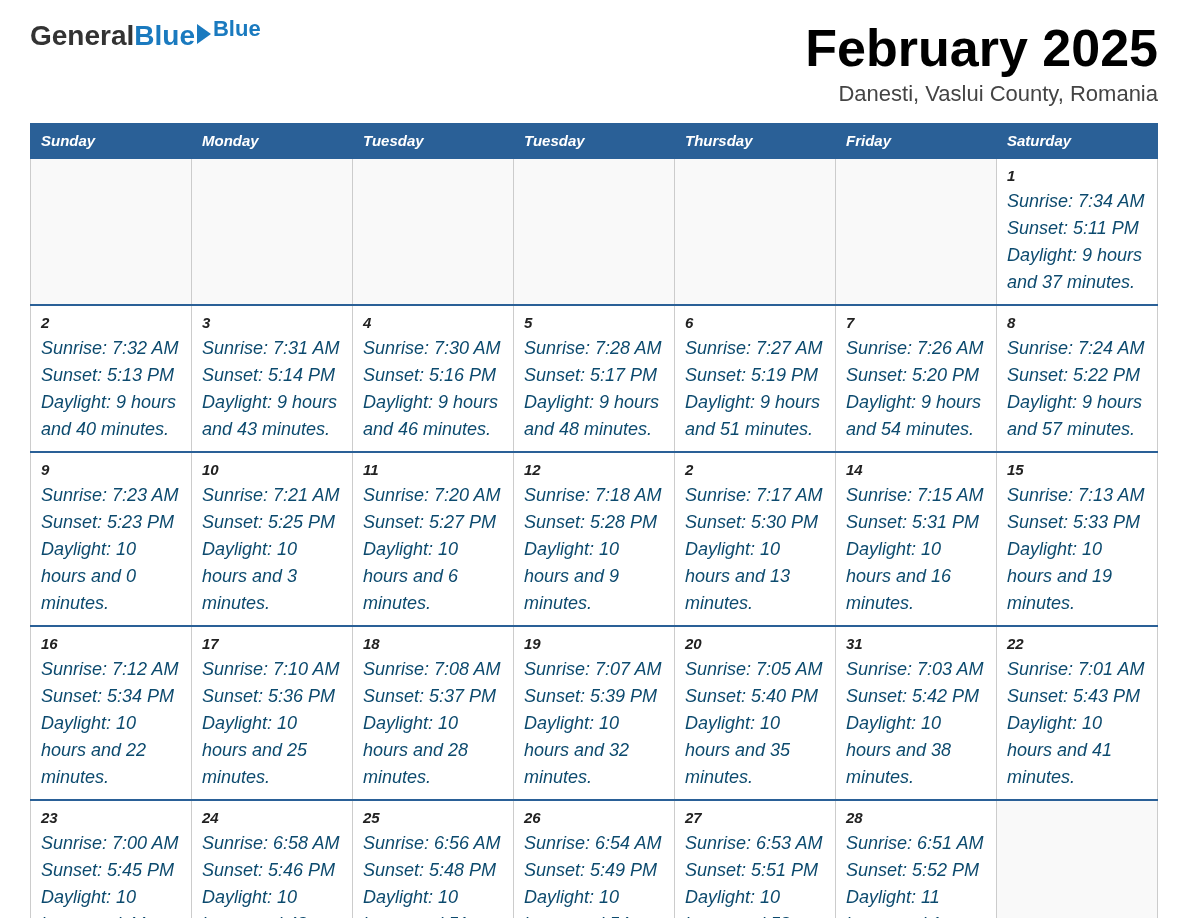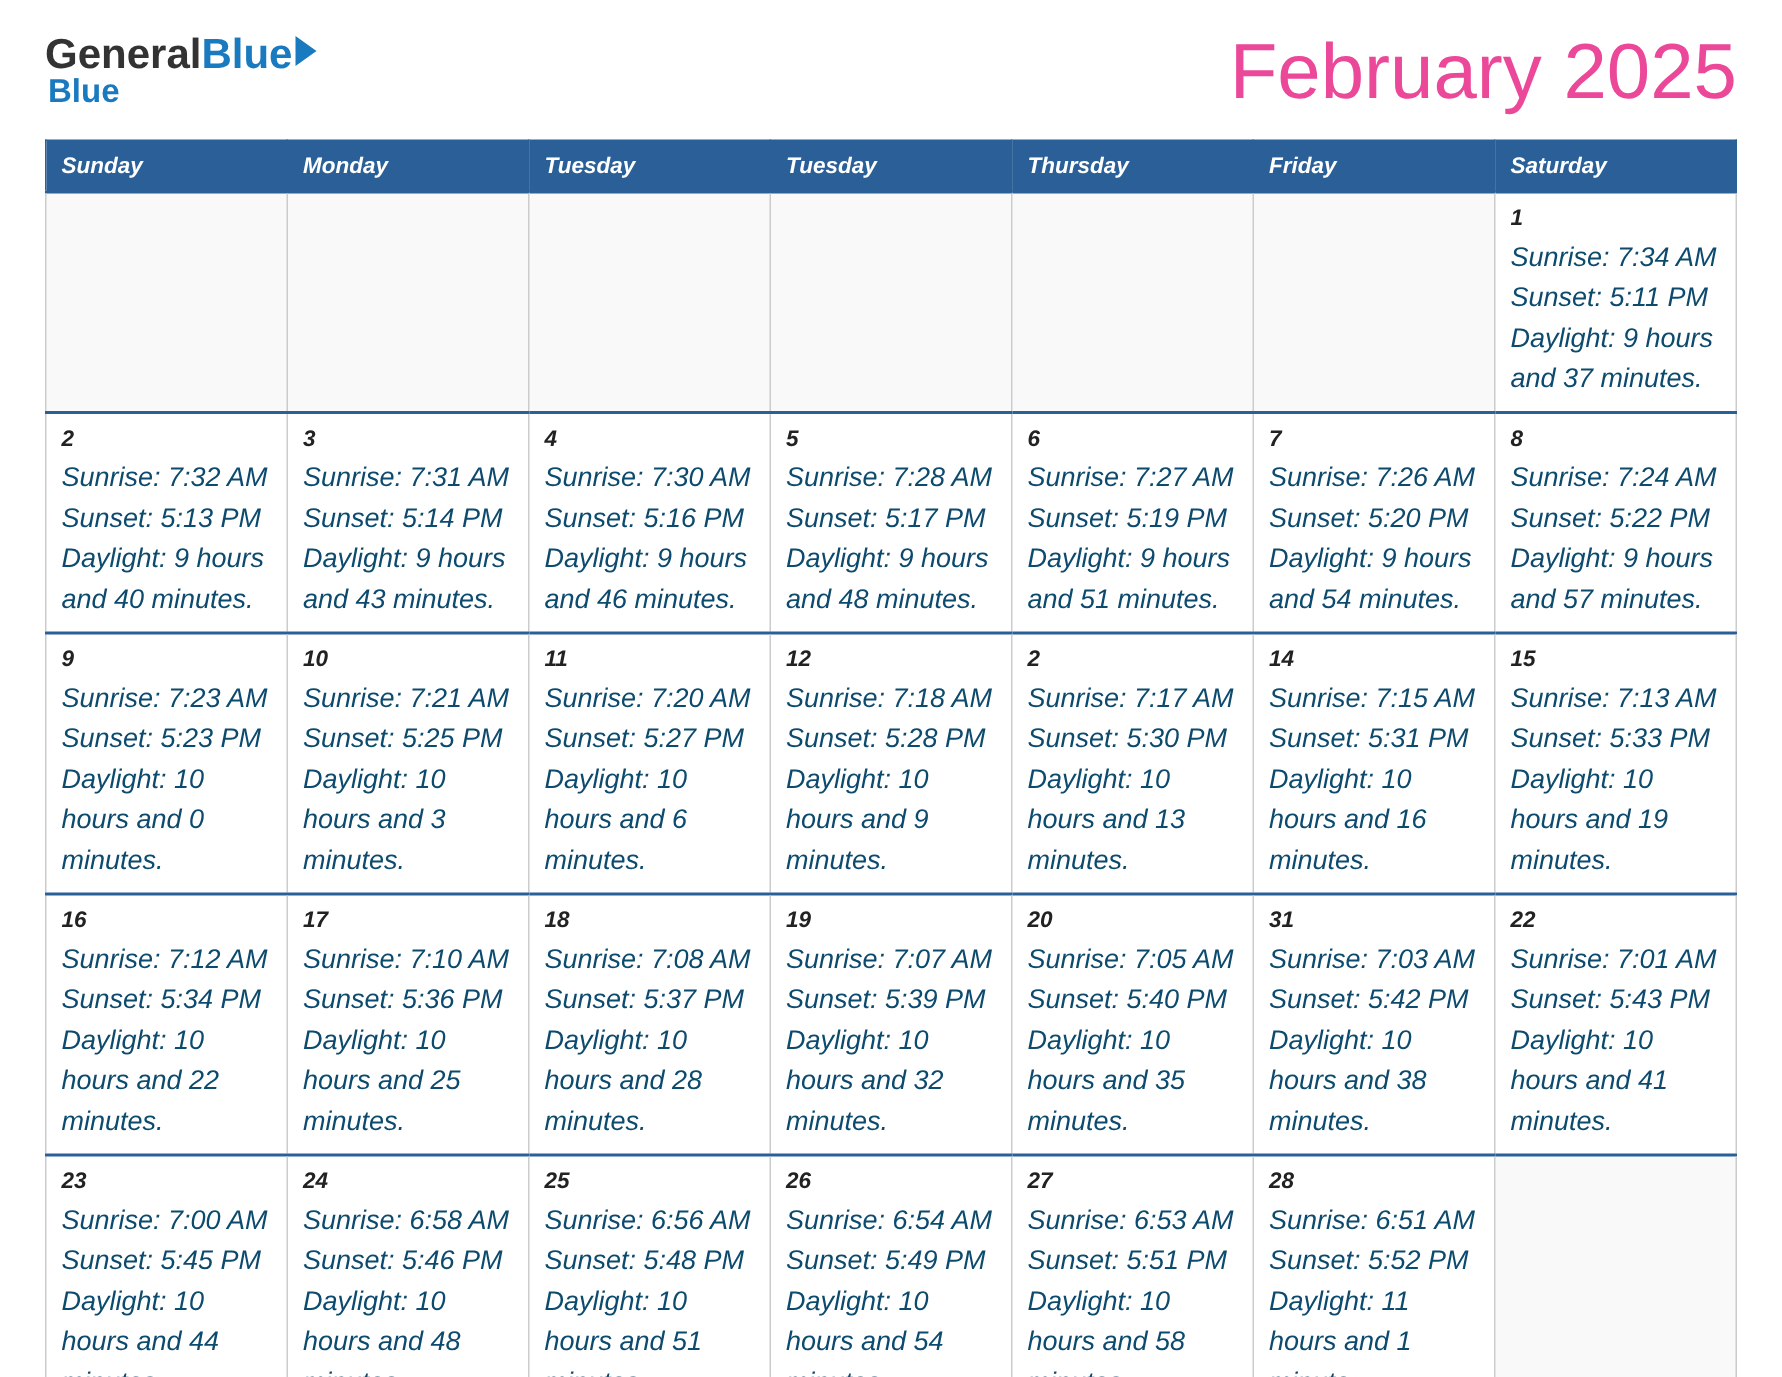--- a/index.html
+++ b/index.html
@@ -11,21 +11,21 @@
       min-height: 918px;
     }
     .header {
       display: flex;
       justify-content: space-between;
       align-items: flex-start;
       margin-bottom: 16px;
     }
     .logo {
       display: flex;
-      flex-direction: column;
+      flex-direction: row;
       align-items: flex-start;
     }
     .logo-text {
       display: flex;
       align-items: center;
       font-size: 28px;
       font-weight: bold;
       color: #333;
     }
     .logo-blue {
@@ -45,22 +45,22 @@
       font-size: 22px;
       font-weight: bold;
       margin-top: -4px;
       margin-left: 2px;
     }
     .title-block {
       text-align: right;
     }
     .calendar-title {
       font-size: 52px;
-      font-weight: normal;
-      color: #ec4899;
+      font-weight: bold;
+      color: #000000;
       line-height: 1.1;
     }
     .location {
       font-size: 22px;
       color: #444;
       margin-top: 4px;
     }
     .calendar-table {
       width: 100%;
       border-collapse: collapse;
@@ -112,20 +112,21 @@
   <div class="logo">
     <div class="logo-text">
       <span>General</span>
       <span class="logo-blue">Blue</span>
       <div class="logo-arrow"></div>
     </div>
     <div class="logo-subtitle">Blue</div>
   </div>
   <div class="title-block">
     <div class="calendar-title">February 2025</div>
+    <div class="location">Danesti, Vaslui County, Romania</div>
   </div>
 </div>
 
 <table class="calendar-table">
   <thead>
     <tr>
     <th>Sunday</th>
         <th>Monday</th>
         <th>Tuesday</th>
         <th>Tuesday</th>

